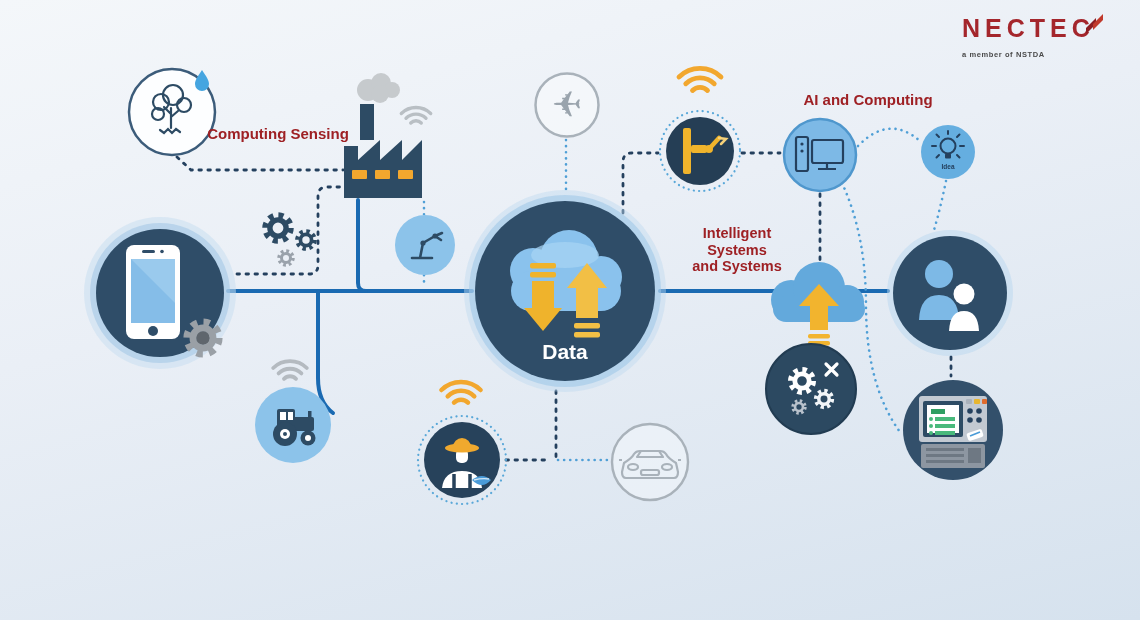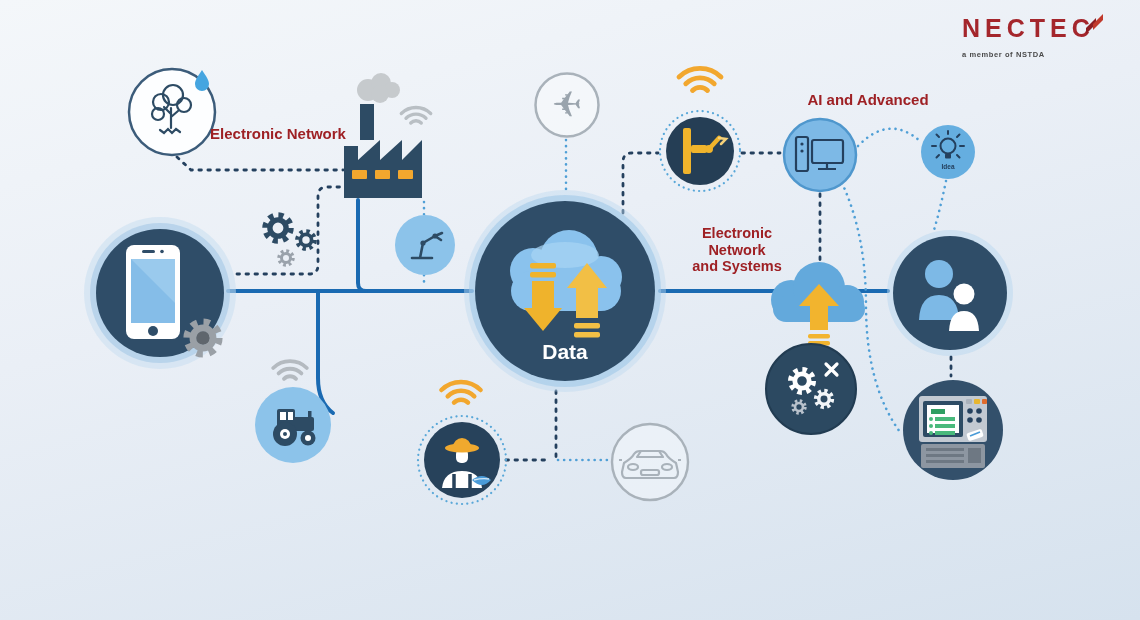--- a/index.html
+++ b/index.html
@@ -313,25 +313,25 @@
       <path d="M-29,-34 L15,10 V-34 Z" fill="#a3d0f0" opacity="0.7"></path>
       <rect x="-18" y="-43" width="13" height="3" rx="1.5" fill="#2f4d68"></rect>
       <circle cx="2" cy="-41.5" r="1.8" fill="#2f4d68"></circle>
       <circle cx="-7" cy="38" r="5" fill="#2f4d68"></circle>
     </g>
     <circle cx="43" cy="45" r="7" fill="#5f666d"></circle>
     <use href="#gear" stroke="#9aa0a6" transform="translate(43,45) scale(1.12)"></use>
   </svg>
 
   <div class="lbl" style="left:203px;top:124px;width:150px">
-    <div>Electronic Network</div>
+    <div>Computing Sensing</div>
   </div>
   <div class="lbl" style="left:793px;top:90px;width:150px">
-    <div>AI and Advanced</div>
+    <div>AI and Computing</div>
   </div>
   <div class="lbl lbl3" style="left:683px;top:225px;width:108px">
-    <div>Electronic</div>
-    <div>Network</div>
+    <div>Intelligent</div>
+    <div>Systems</div>
     <div>and Systems</div>
   </div>
 
 
 </div>
 
 </body></html>

